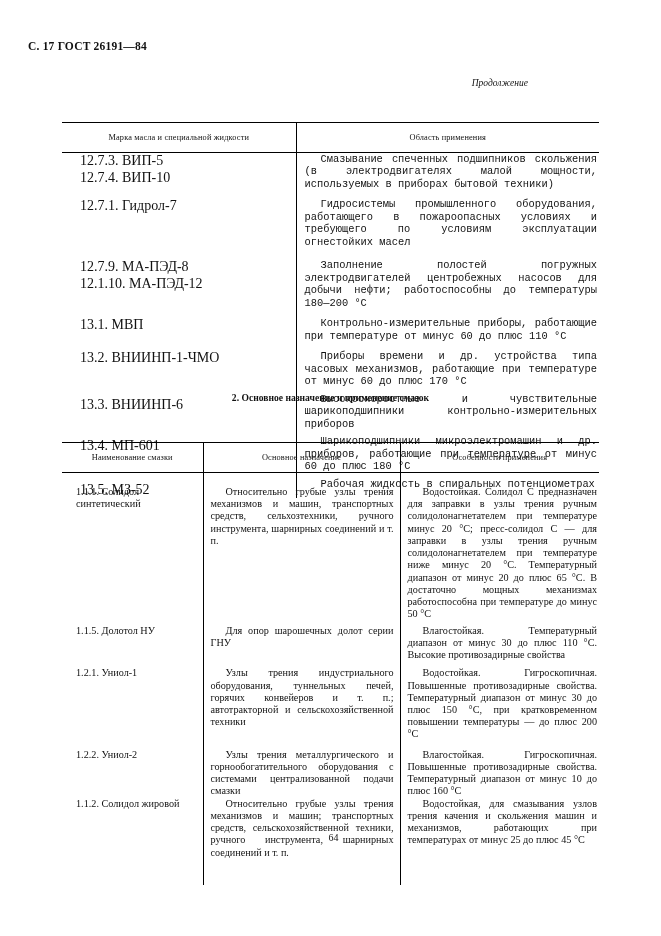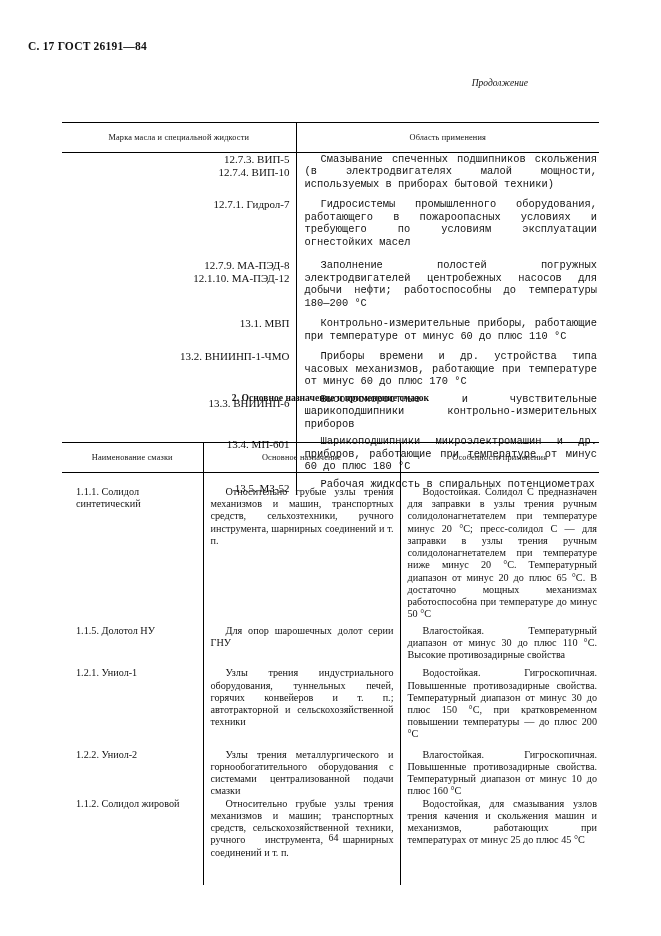--- a/index.html
+++ b/index.html
@@ -68,22 +68,21 @@
     vertical-align: middle;
     text-align: center;
     font-size: 8.3px;
     letter-spacing: 0.15px;
   }
   .tbl1 .hdr-row th.c1 { border-right: 1.6px solid #000; }
 
   .tbl1 td.c1 {
     border-right: 1.6px solid #000;
     padding: 0 6px 0 0;
-    font-size: 11px;
-    text-align: right;
+    font-size: 14px;
   }
   .tbl1 td.c2 {
     padding: 0 2px 0 8px;
     font-size: 10.4px;
     text-align: justify;
     text-align-last: left;
     hyphens: manual;
   }
   .tbl1 td.c1 .mark {
     display: block;

